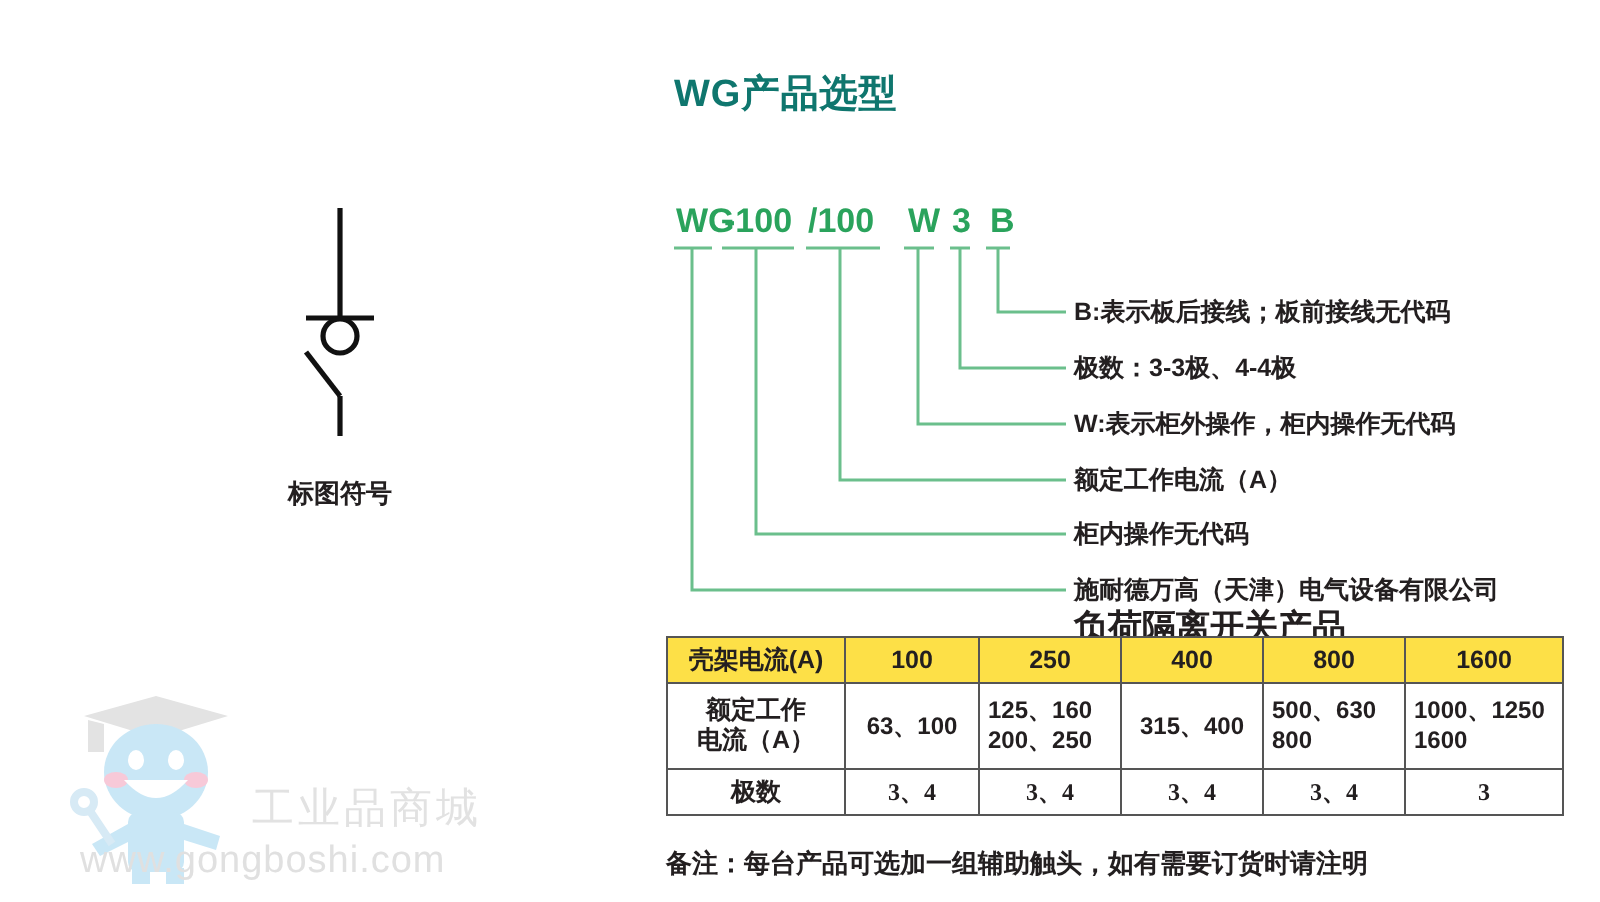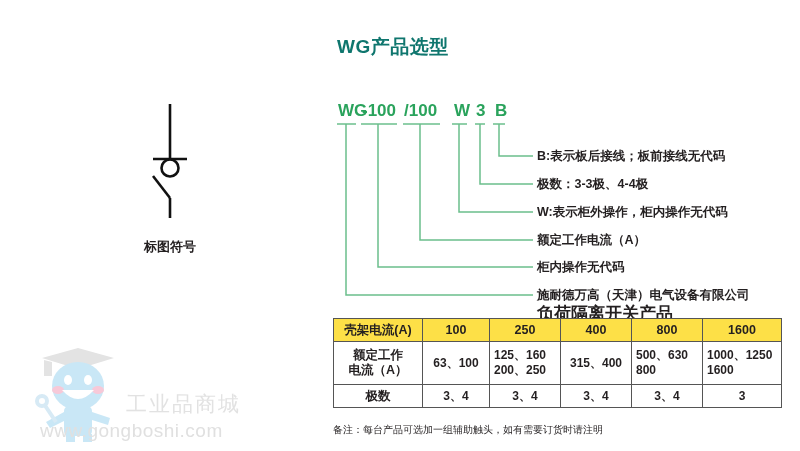--- a/index.html
+++ b/index.html
@@ -131,39 +131,39 @@
     text-align: center;
     vertical-align: middle;
     font-weight: 700;
   }
   table.spec thead th {
     background: #fde047;
     height: 22px;
     font-size: 12.5px;
   }
   .row-rated td { height: 42px; }
-  .row-poles td { height: 22px; }
+  .row-poles td { height: 22px; font-family: Liberation Serif, serif; }
 
   .cell-label {
     font-size: 12.5px;
     line-height: 15px;
   }
   .cell-vals {
     font-size: 12px;
     line-height: 15px;
     padding: 0 4px !important;
   }
   .cell-vals.left { text-align: left; }
 
   .table-note {
     position: absolute;
     left: 333px;
     top: 423px;
-    font-size: 10px;
-    font-weight: 400;
+    font-size: 13px;
+    font-weight: 700;
     color: #231f20;
     white-space: nowrap;
   }
 
   
   .watermark {
     position: absolute;
     left: 22px;
     top: 340px;
     width: 290px;

